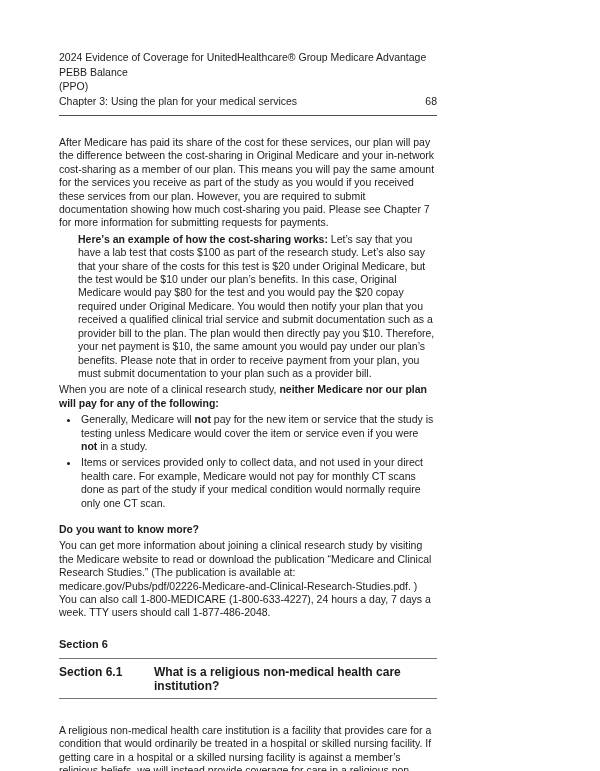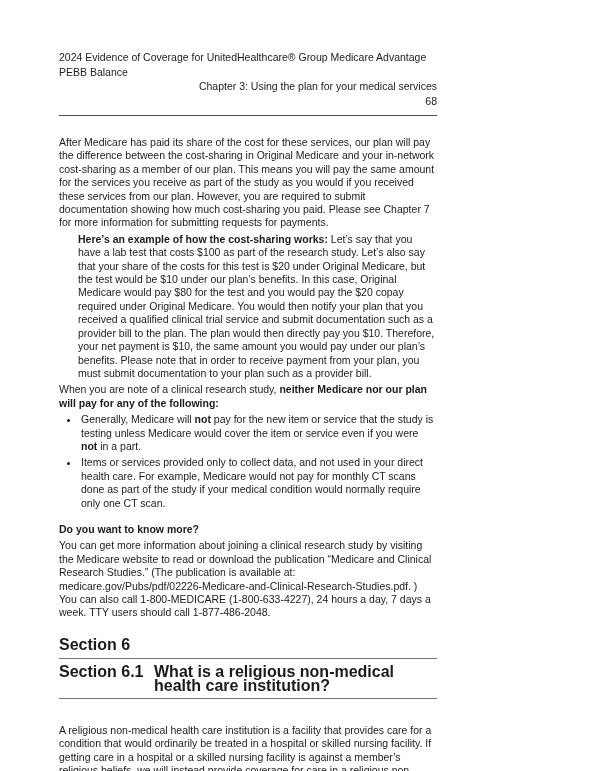--- a/index.html
+++ b/index.html
@@ -10,73 +10,74 @@
     background: #ffffff;
     color: #1b1b1b;
     font-family: "Liberation Sans", sans-serif;
     overflow: hidden;
     box-sizing: border-box;
   }
   .content { padding: 50px 59px 0 59px; }
 
   
   .hdr { font-size: 10.5px; line-height: 14.5px; color: #222; }
-  .hdr-row { display: flex; justify-content: space-between; align-items: flex-end; flex-direction: column; }
+  .hdr-row { display: flex; justify-content: space-between; align-items: flex-end; }
   .hdr-rule { border: none; border-top: 1px solid #4d4d4d; margin: 7px 0 0 0; height: 0; }
 
   
   .body-text { font-size: 10.5px; line-height: 13.4px; }
   .p { margin: 3px 0 0 0; }
   .p.first { margin-top: 20px; }
   .p.indent { margin-left: 19px; }
   .p.subhead { font-weight: bold; margin-top: 13px; }
   .bullets { margin: 3px 0 0 0; padding: 0 0 0 21px; }
   .bullets li { margin-top: 3px; padding-left: 1px; }
 
   
   .sec6 {
-    display: flex; font-weight: bold; font-size: 16px; line-height: 17px;
+    display: flex; font-weight: bold; font-size: 11px; line-height: 17px;
     margin-top: 16px; padding-bottom: 5px; border-bottom: 1.5px solid #757575;
   }
   .subsec {
-    display: flex; font-weight: bold; font-size: 16px; line-height: 14px;
+    display: flex; font-weight: bold; font-size: 12px; line-height: 14px;
     padding: 6px 0 5px 0; border-bottom: 1.5px solid #757575;
   }
   .subsec.gap { margin-top: 16px; text-decoration: underline; }
   .sec-label { width: 95px; flex-shrink: 0; }
   .sec-title { flex: 1; }
   .p.after-rule { margin-top: 25px; }
 </style>
 </head>
 <body>
 
 <div class="page">
   <div class="content">
 
     <header>
       <div class="hdr">
         <div>2024 Evidence of Coverage for UnitedHealthcare® Group Medicare Advantage PEBB Balance</div>
+        <div>(PPO)</div>
         <div class="hdr-row">
           <div>Chapter 3: Using the plan for your medical services</div>
           <div>68</div>
         </div>
       </div>
       <hr class="hdr-rule">
     </header>
 
     <main class="body-text">
 
       <p class="p first">After Medicare has paid its share of the cost for these services, our plan will pay the difference between the cost-sharing in Original Medicare and your in-network cost-sharing as a member of our plan. This means you will pay the same amount for the services you receive as part of the study as you would if you received these services from our plan. However, you are required to submit documentation showing how much cost-sharing you paid. Please see Chapter 7 for more information for submitting requests for payments.</p>
 
       <p class="p indent"><span style="font-weight: bold;">Here’s an example of how the cost-sharing works: </span><span>Let’s say that you have a lab test that costs $100 as part of the research study. Let’s also say that your share of the costs for this test is $20 under Original Medicare, but the test would be $10 under our plan’s benefits. In this case, Original Medicare would pay $80 for the test and you would pay the $20 copay required under Original Medicare. You would then notify your plan that you received a qualified clinical trial service and submit documentation such as a provider bill to the plan. The plan would then directly pay you $10. Therefore, your net payment is $10, the same amount you would pay under our plan’s benefits. Please note that in order to receive payment from your plan, you must submit documentation to your plan such as a provider bill.</span></p>
 
       <p class="p"><span>When you are note of a clinical research study, </span><span style="font-weight: bold;">neither Medicare nor our plan will pay for any of the following:</span></p>
 
       <ul class="bullets">
-        <li><span>Generally, Medicare will </span><span style="font-weight: bold;">not</span><span> pay for the new item or service that the study is testing unless Medicare would cover the item or service even if you were </span><span style="font-weight: bold;">not</span><span> in a part.</span></li>
+        <li><span>Generally, Medicare will </span><span style="font-weight: bold;">not</span><span> pay for the new item or service that the study is testing unless Medicare would cover the item or service even if you were </span><span style="font-weight: bold;">not</span><span> in a study.</span></li>
         <li><span>Items or services provided only to collect data, and not used in your direct health care. For example, Medicare would not pay for monthly CT scans done as part of the study if your medical condition would normally require only one CT scan.</span></li>
       </ul>
 
       <p class="p subhead">Do you want to know more?</p>
 
       <p class="p">You can get more information about joining a clinical research study by visiting the Medicare website to read or download the publication “Medicare and Clinical Research Studies.” (The publication is available at: medicare.gov/Pubs/pdf/02226-Medicare-and-Clinical-Research-Studies.pdf. ) You can also call 1-800-MEDICARE (1-800-633-4227), 24 hours a day, 7 days a week. TTY users should call 1-877-486-2048.</p>
 
       <div class="sec6">
         <div class="sec-label">Section 6</div>
       </div>

